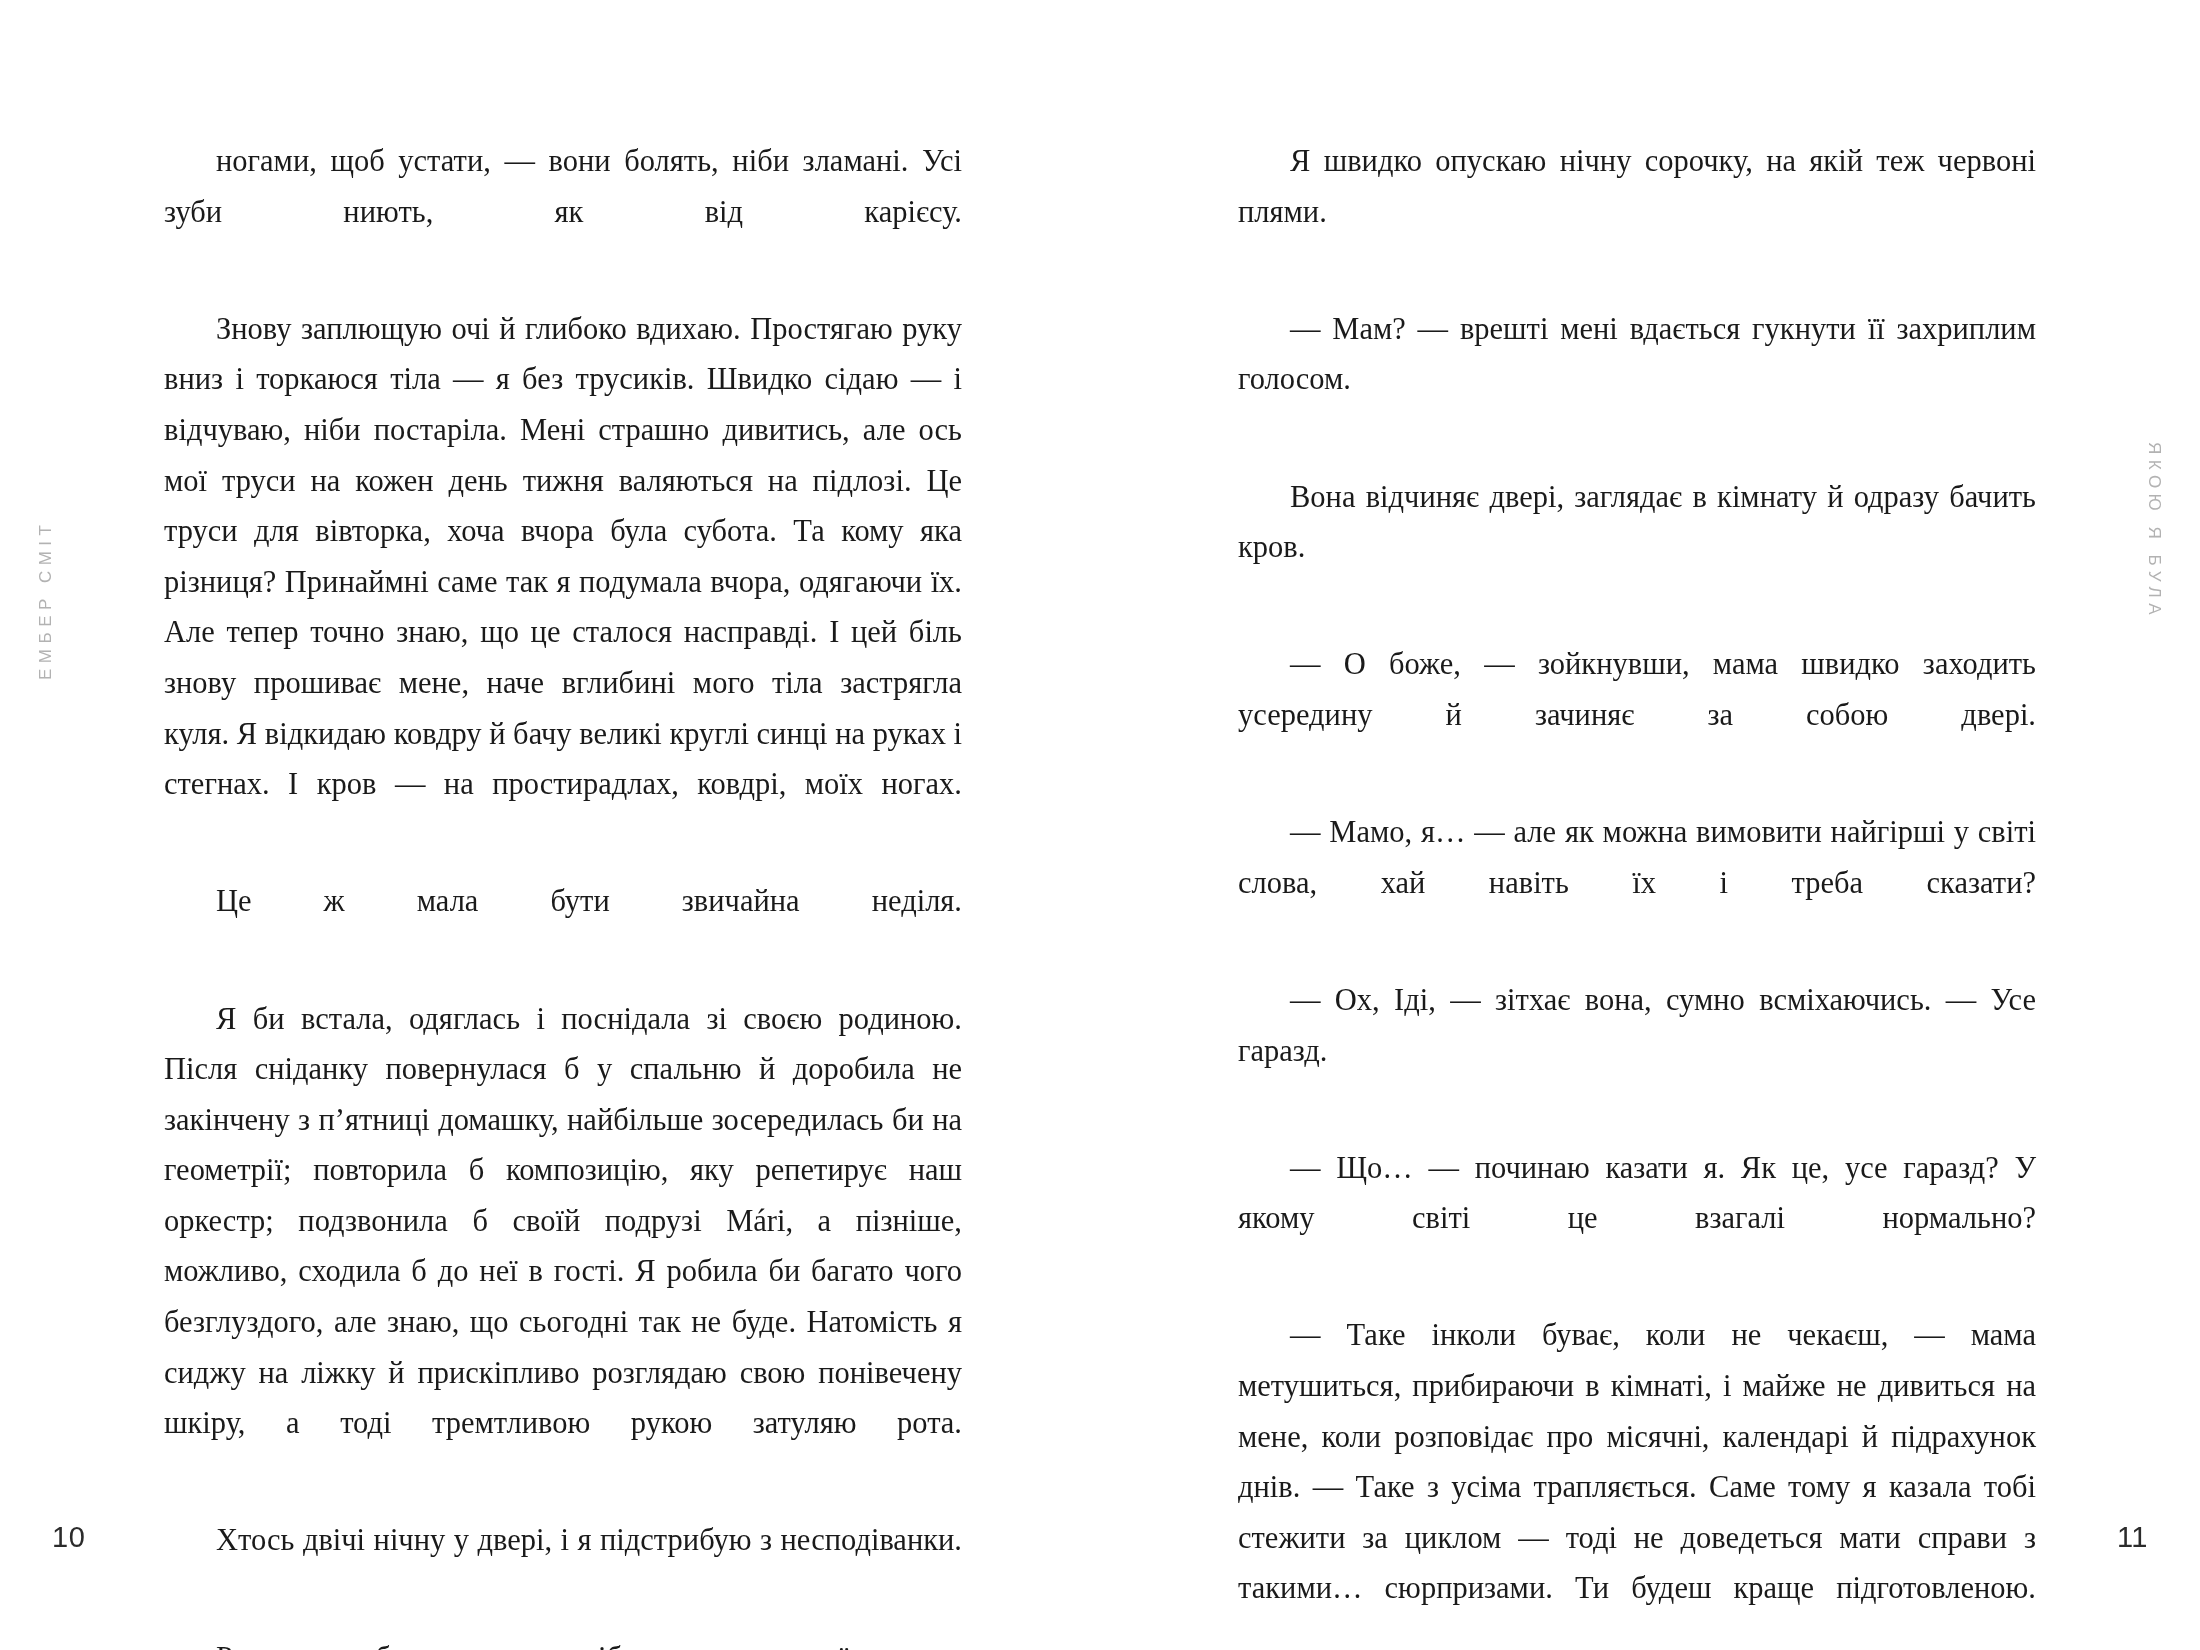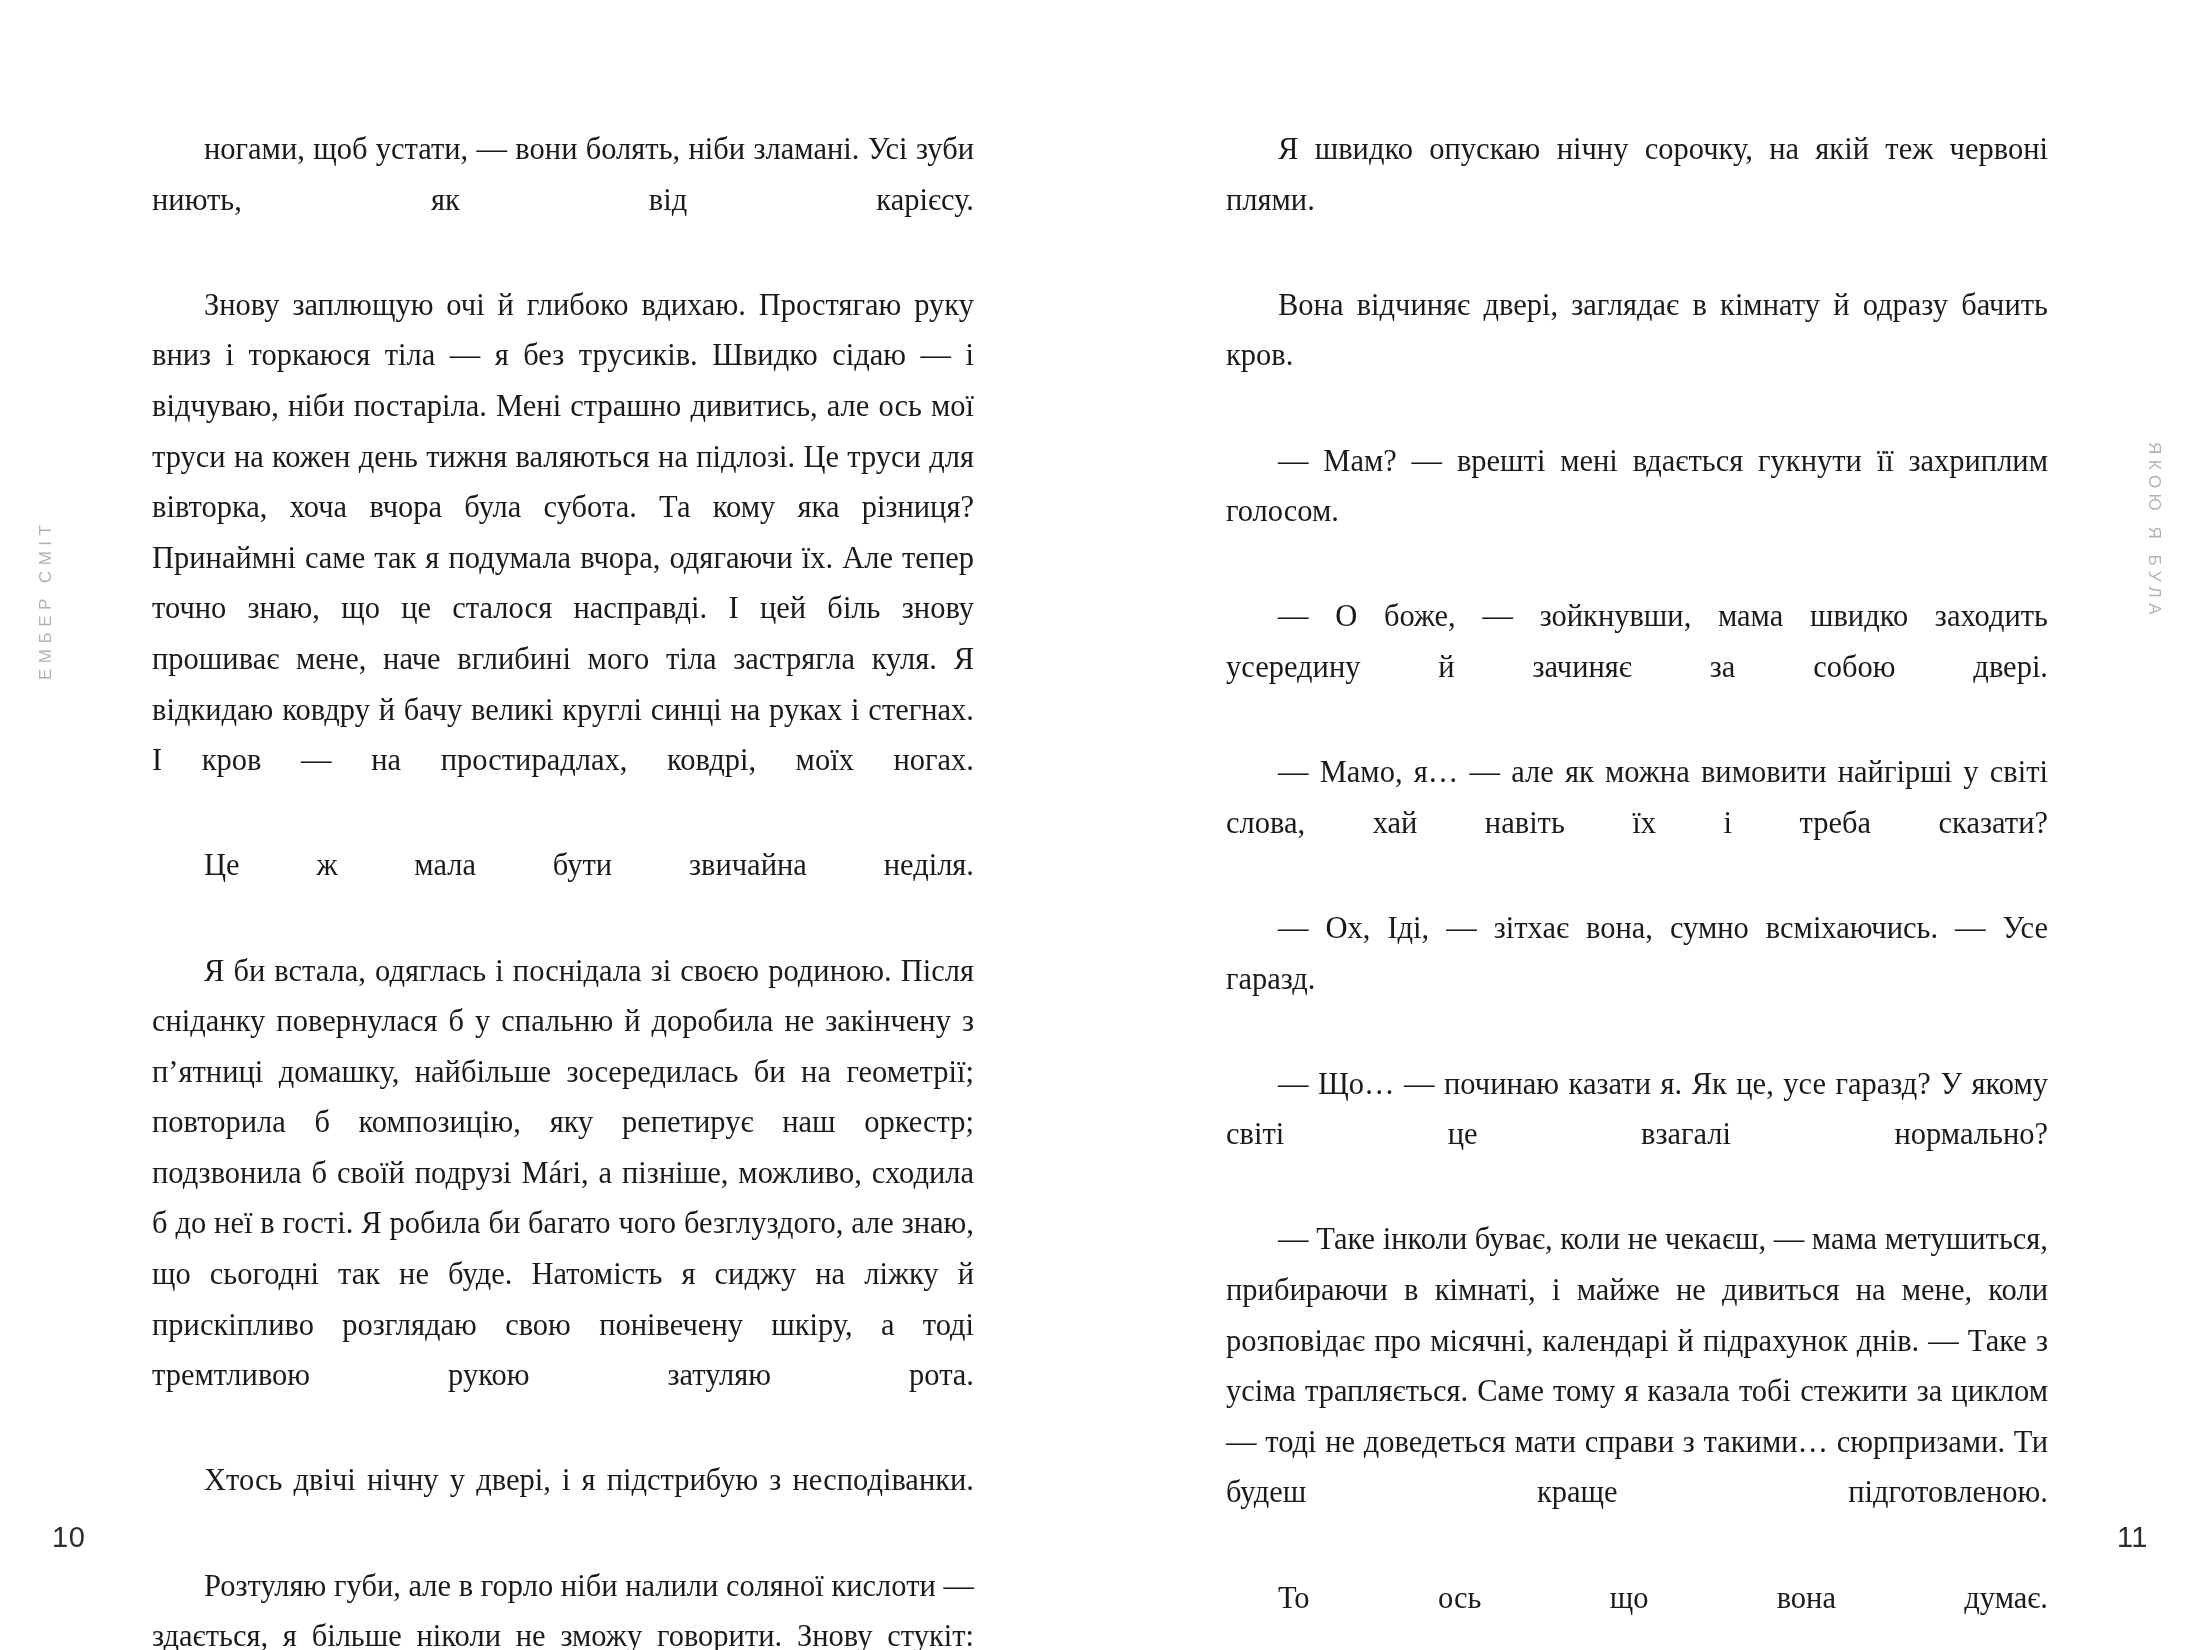--- a/index.html
+++ b/index.html
@@ -38,21 +38,21 @@
     line-height: 50.6px;
     text-align: justify;
     text-justify: inter-word;
     hyphens: manual;
     -webkit-hyphens: manual;
   }
   .page-left .textblock  { left: 148px; }
   .page-right .textblock { left: 122px; }
 
   .textblock p {
-    margin: 4px;
+    margin: 16px;
     text-indent: 52px;
   }
 
   
   .textblock p { text-align: justify; }
   .textblock p:after {
     content: "";
     display: inline-block;
     width: 100%;
   }
@@ -113,22 +113,22 @@
 
     <div class="folio folio-left">10</div>
   </div>
 
   <div class="page page-right">
 
     <div class="side-title side-title-right">ЯКОЮ Я БУЛА</div>
 
     <div class="textblock">
       <p>Я швидко опускаю нічну сорочку, на якій теж червоні плями.</p>
+      <p>— Мам? — врешті мені вдається гукнути її захриплим голосом.</p>
       <p>Вона відчиняє двері, заглядає в кімнату й одразу бачить кров.</p>
-      <p>— Мам? — врешті мені вдається гукнути її захриплим голосом.</p>
       <p>— О боже, — зойкнувши, мама швидко заходить усередину й зачиняє за собою двері.</p>
       <p>— Мамо, я… — але як можна вимовити найгірші у світі слова, хай навіть їх і треба сказати?</p>
       <p>— Ох, Іді, — зітхає вона, сумно всміхаючись. — Усе гаразд.</p>
       <p>— Що… — починаю казати я. Як це, усе гаразд? У якому світі це взагалі нормально?</p>
       <p>— Таке інколи буває, коли не чекаєш, — мама метушиться, прибираючи в кімнаті, і майже не дивиться на мене, коли розповідає про місячні, календарі й підрахунок днів. — Таке з усіма трапляється. Саме тому я казала тобі стежити за циклом — тоді не доведеться мати справи з такими… сюрпризами. Ти будеш краще підготовленою.</p>
       <p>То ось що вона думає.</p>
       <p>Що ж, я дивилася достатньо фільмів і знаю, що про це треба сказати. Бляха, просто сказати.</p>
 
     </div>
 

